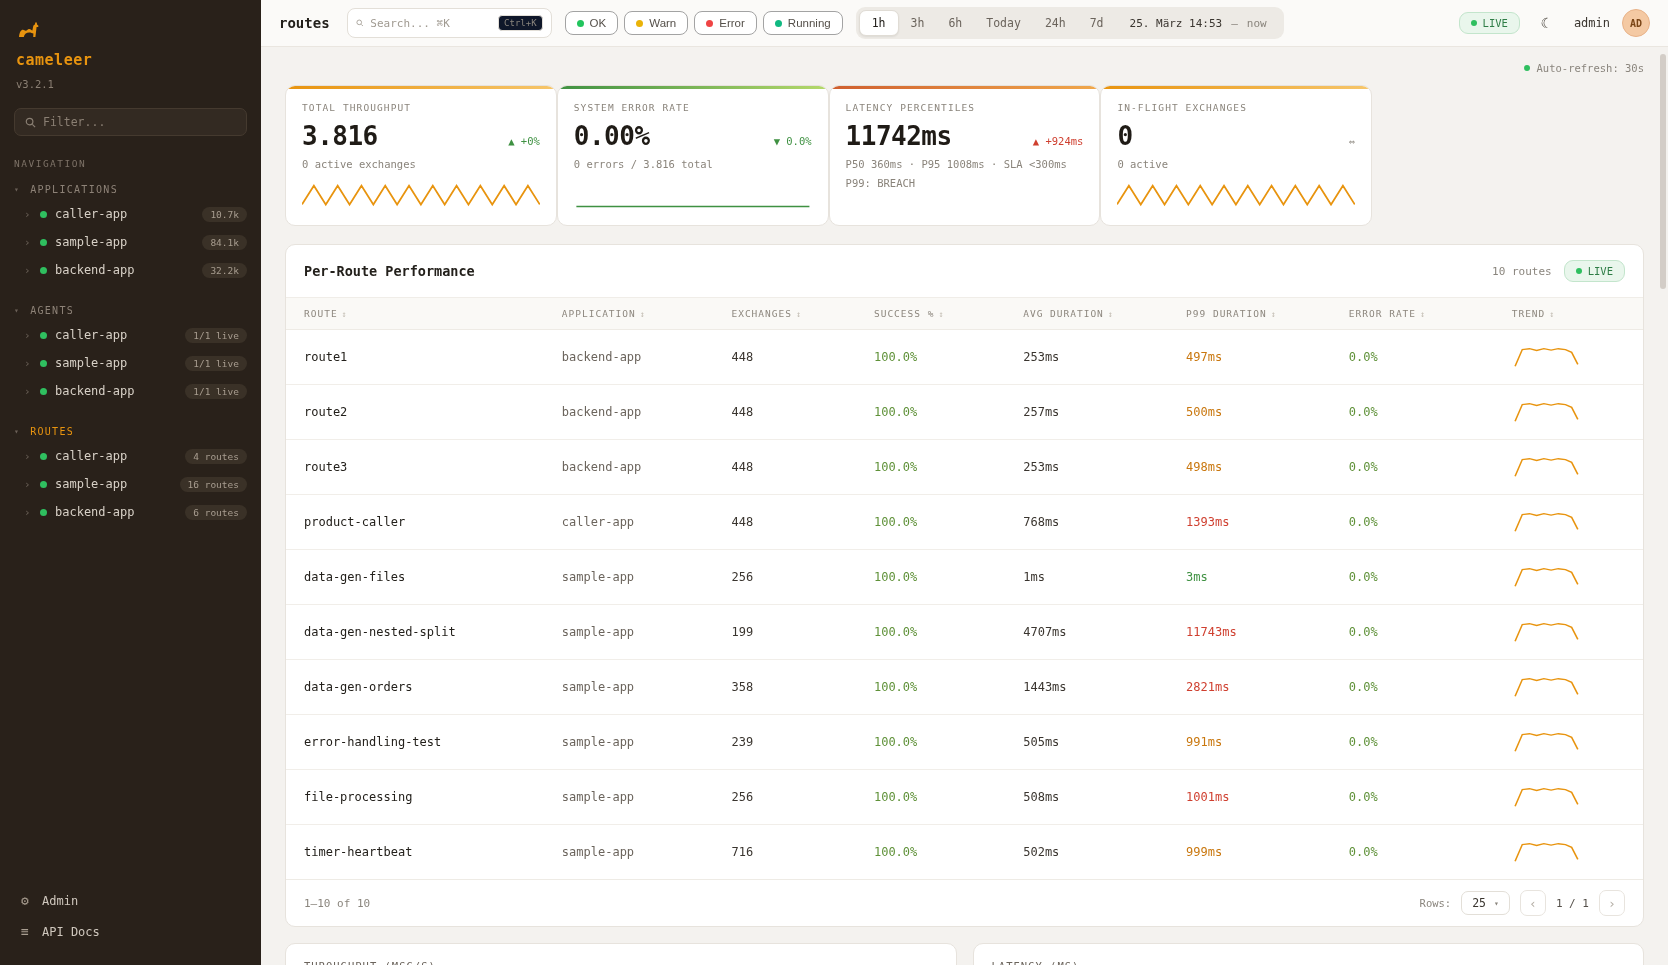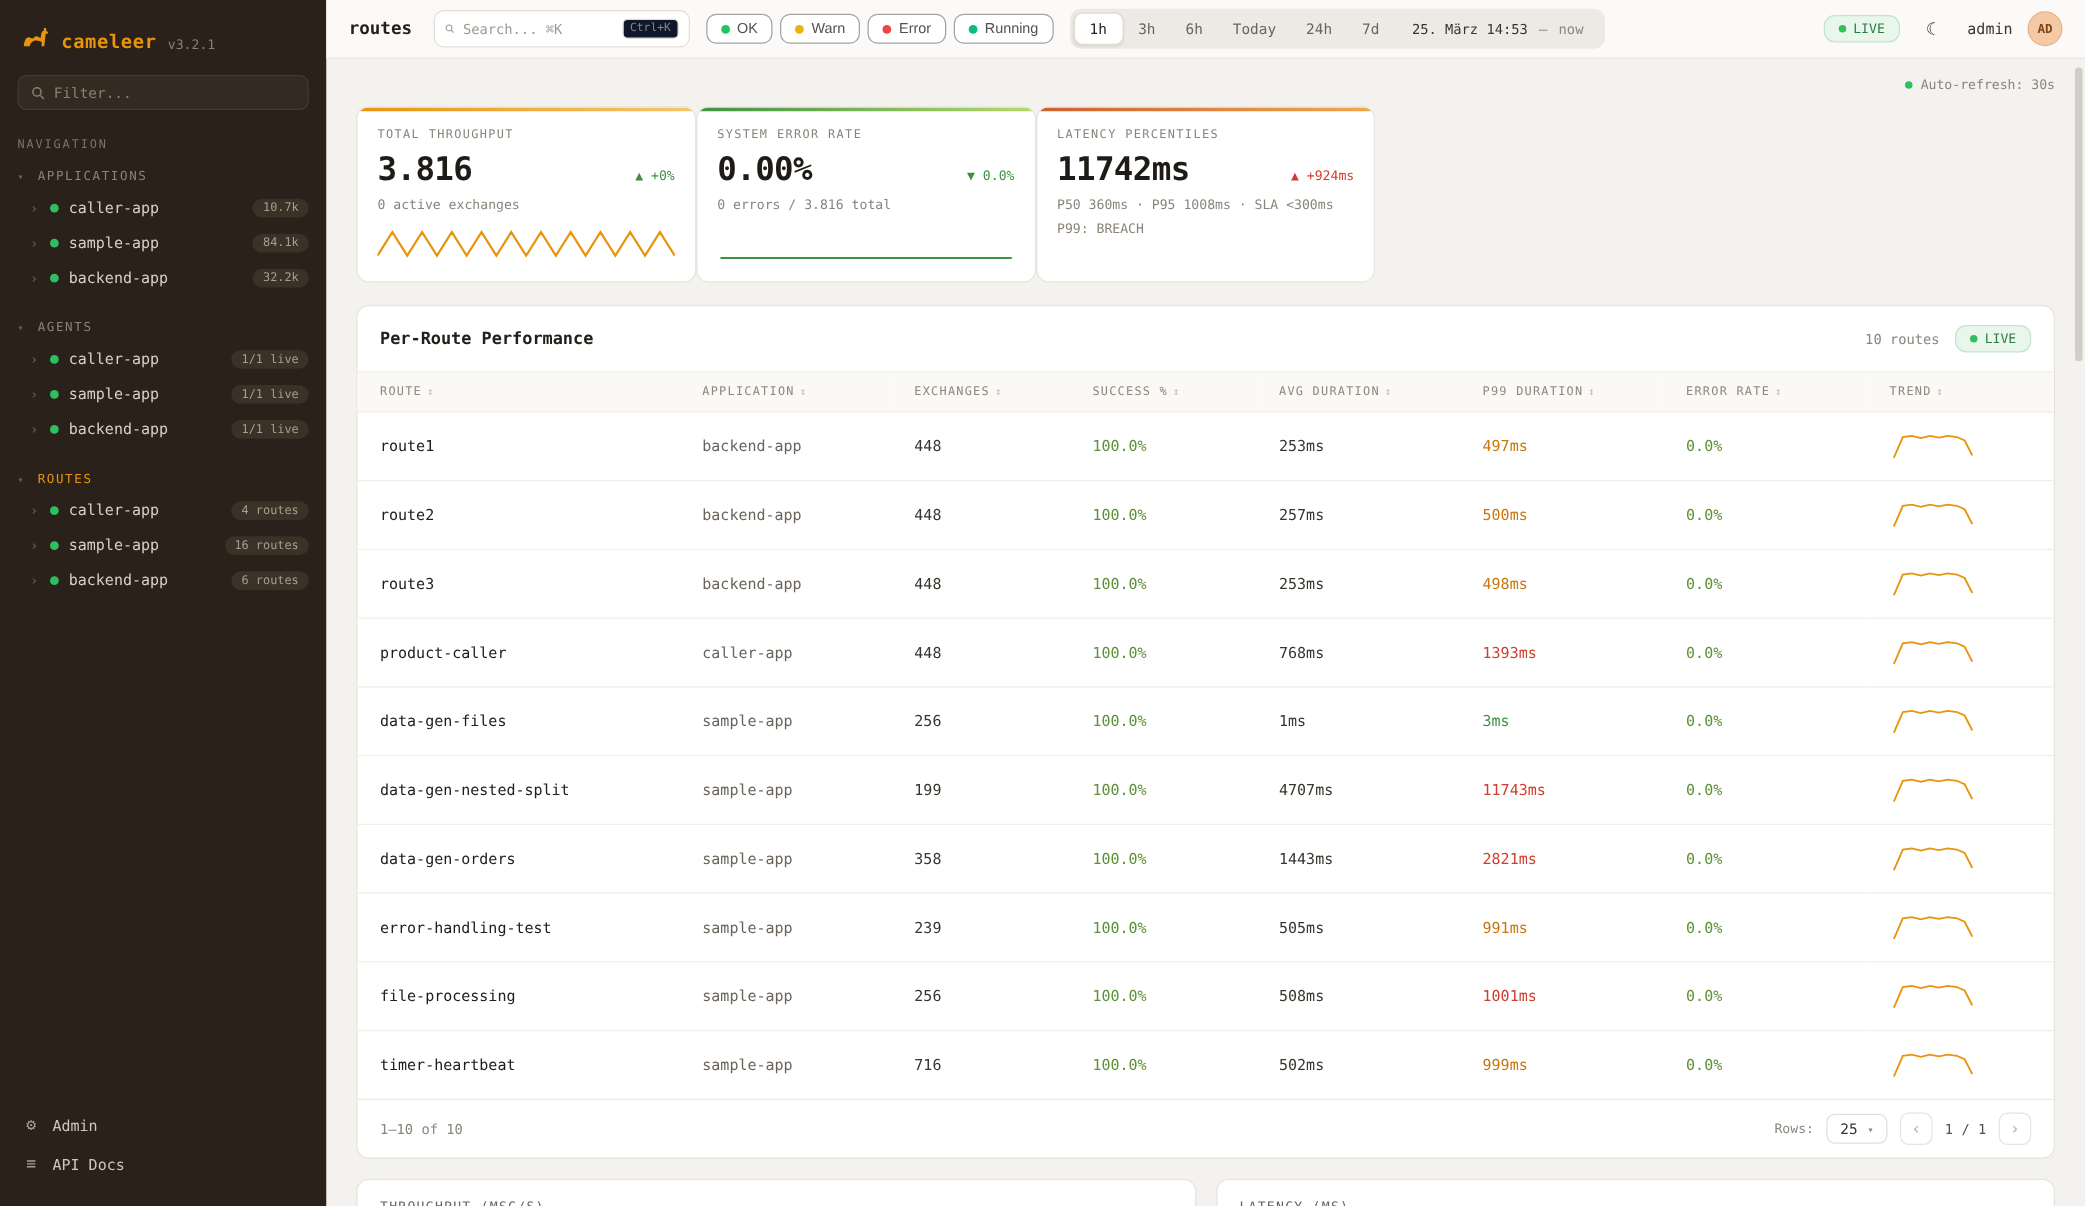--- a/index.html
+++ b/index.html
@@ -3,21 +3,21 @@
 <meta charset="utf-8">
 <style>
   * { margin:0; padding:0; box-sizing:border-box; }
   html,body { width:1668px; height:965px; overflow:hidden; }
   body {
     font-family:"DejaVu Sans Mono", monospace;
     background:#f4f2ef; color:#23201b; display:flex; font-size:12px;
   }
   
   .sidebar { width:261px; flex-shrink:0; background:#29211a; color:#d8d1c7; display:flex; flex-direction:column; }
-  .logo-row { display:flex; align-items:flex-end; gap:9px; padding:18px 16px 14px; cursor:pointer; }
+  .logo-row { display:flex; align-items:flex-start; gap:9px; padding:18px 16px 14px; cursor:pointer;flex-direction:column; }
   .logo-svg { width:24px; height:24px; }
   .logo-name { color:#e8940f; font-weight:bold; font-size:15px; letter-spacing:0.5px; }
   .logo-version { color:#8a7f73; font-size:10.5px; }
   .filter-box { margin:4px 14px 16px; background:#332a22; border:1px solid #453a2f; border-radius:7px; display:flex; align-items:center; gap:7px; padding:6px 10px; }
   .filter-box svg { flex-shrink:0; }
   .filter-box input { background:transparent; border:none; outline:none; color:#cfc7bd; font-family:inherit; font-size:11.5px; width:100%; }
   .filter-box input::placeholder { color:#8a7f73; }
   .nav-heading { padding:6px 14px 10px; font-size:9.5px; letter-spacing:1.5px; color:#7d7267; }
   .side-section { margin-bottom:16px; }
   .section-header { display:flex; align-items:center; gap:10px; padding:5px 14px; font-size:10px; letter-spacing:1.3px; color:#8d8277; cursor:pointer; }
@@ -336,20 +336,33 @@
           <div class="kpi-value-row">
             <span class="kpi-value">11742ms</span>
             <span class="kpi-delta" style="color: rgb(207, 63, 47);">▲ +924ms</span>
           </div>
           <div class="kpi-sub">P50 360ms · P95 1008ms · SLA &lt;300ms</div>
           <div class="kpi-sub">P99: BREACH</div>
 
         </div>
 
 
+        <div class="kpi-card">
+          <div class="kpi-accent" style="background: linear-gradient(90deg, rgb(232, 148, 15), rgb(246, 198, 107));"></div>
+          <div class="kpi-title">IN-FLIGHT EXCHANGES</div>
+          <div class="kpi-value-row">
+            <span class="kpi-value">0</span>
+            <span class="kpi-delta" style="color: rgb(138, 133, 125);">⇔</span>
+          </div>
+          <div class="kpi-sub">0 active</div>
+
+          <svg class="spark" viewBox="0 0 200 36" preserveAspectRatio="none" style="color: rgb(232, 148, 15);">
+            <polyline points="0,27 10,7 20,27 30,7 40,27 50,7 60,27 70,7 80,27 90,7 100,27 110,7 120,27 130,7 140,27 150,7 160,27 170,7 180,27 190,7 200,27"></polyline>
+          </svg>
+        </div>
 
     </div>
 
     <section class="panel">
       <div class="panel-header">
         <h2 class="panel-title">Per-Route Performance</h2>
         <div class="panel-meta">
           <span class="routes-count">10 routes</span>
           <span class="live-badge">
             <span class="gdot"></span>

